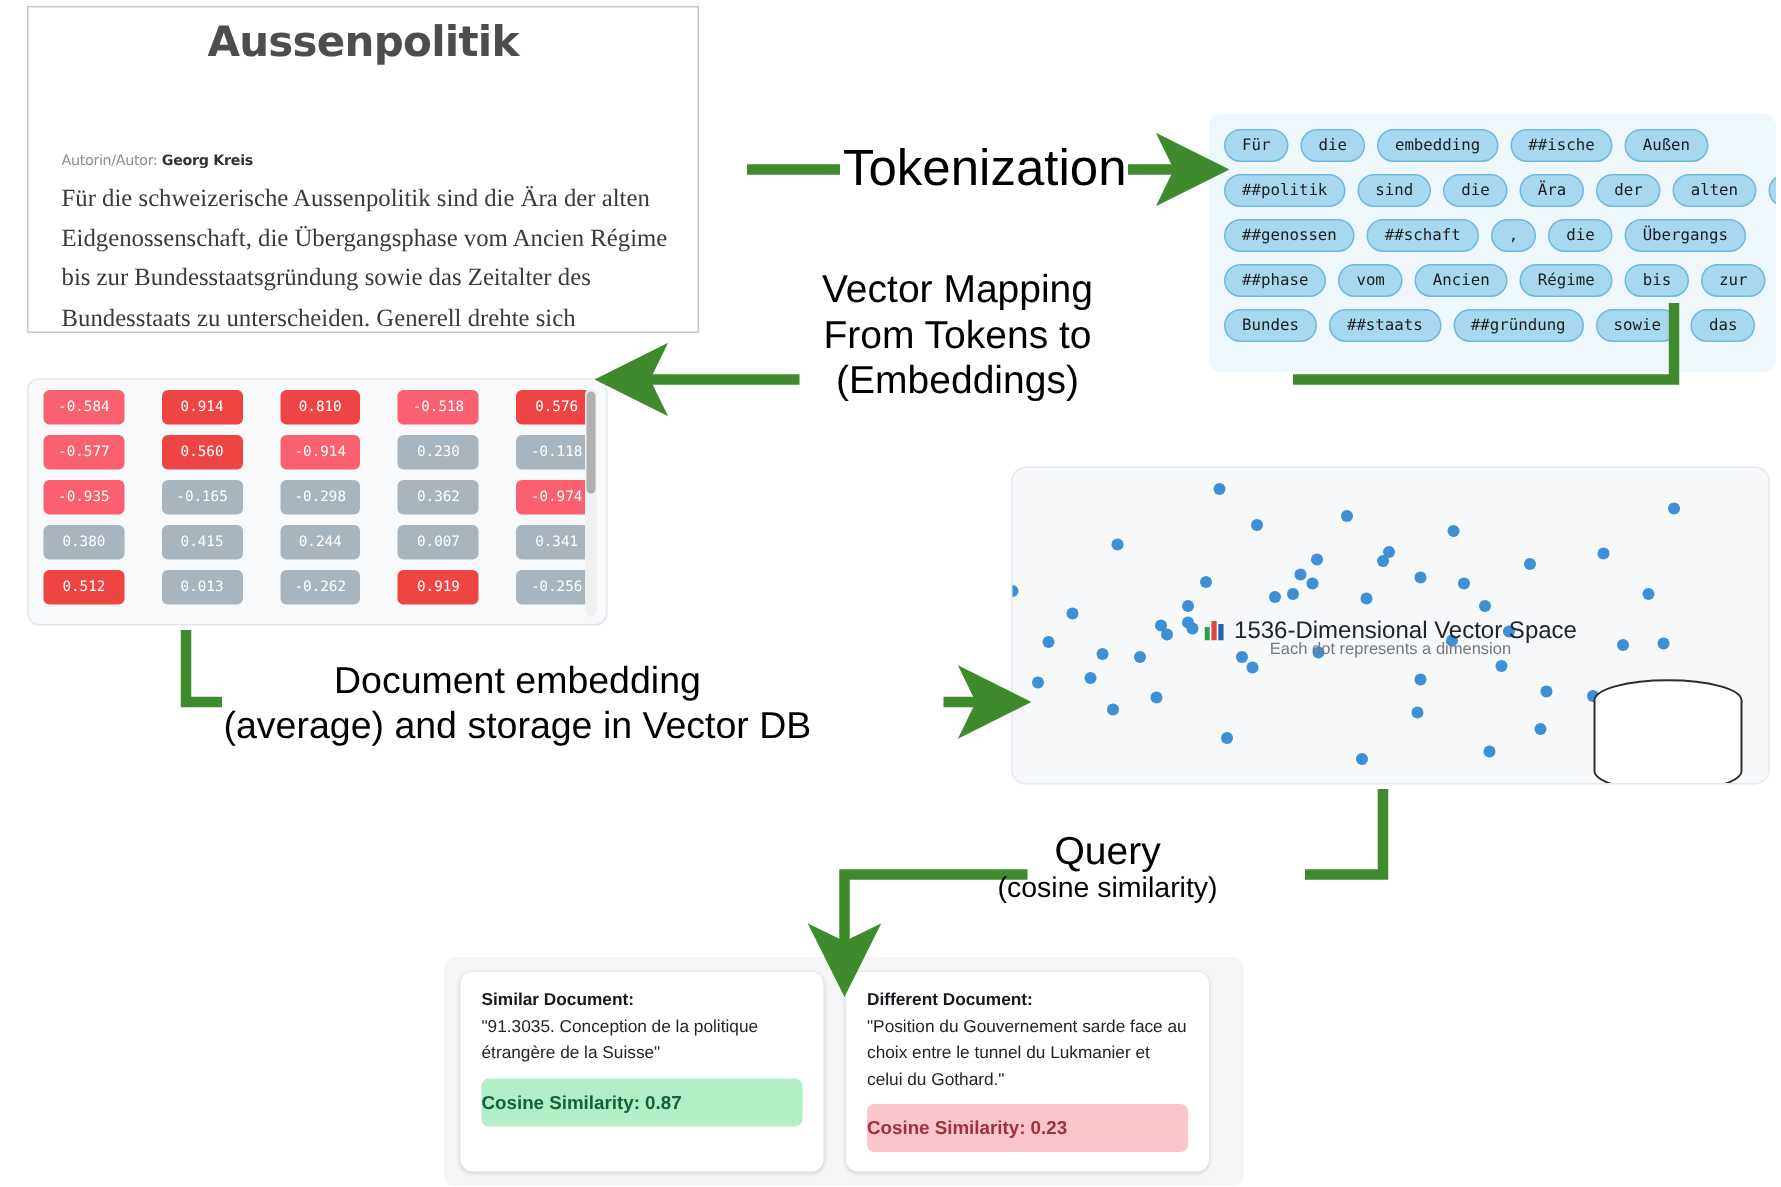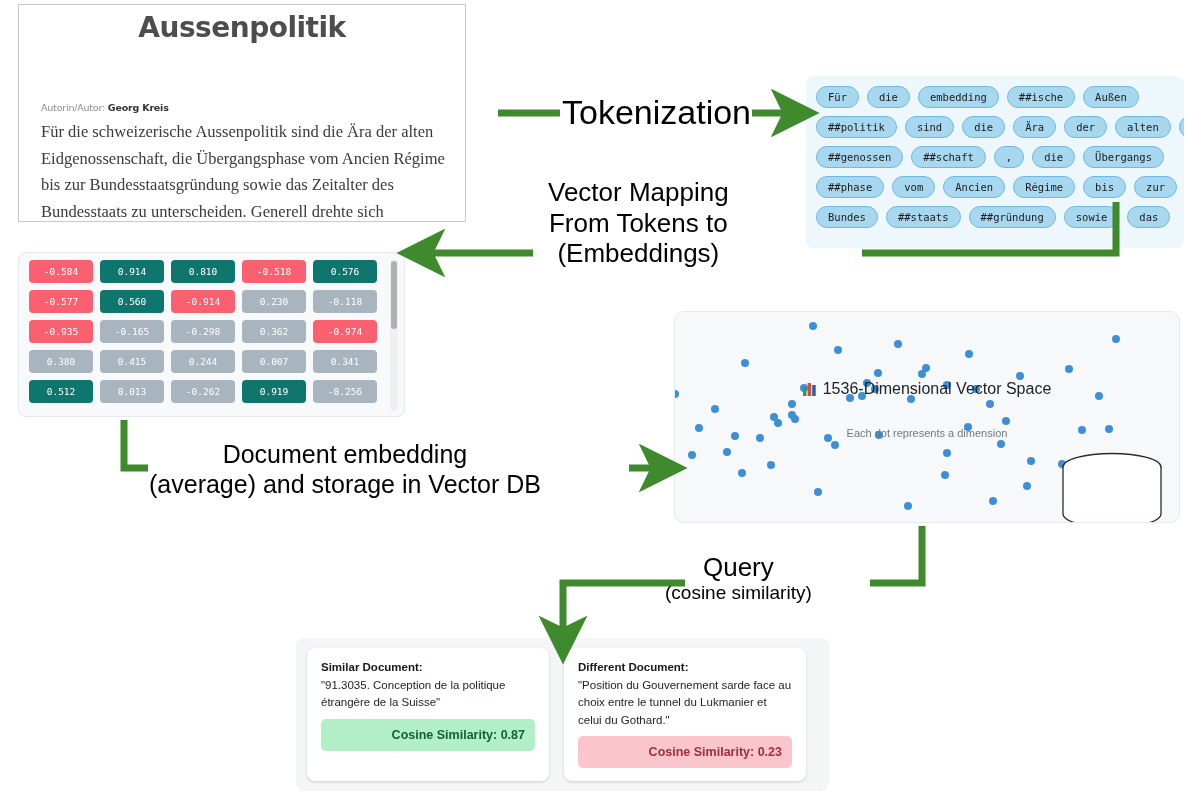--- a/index.html
+++ b/index.html
@@ -71,30 +71,30 @@
   
   #matrix-panel{
     left:18px;top:252px;width:387px;height:165px;
     background:#f7f9fb;
     border:1px solid #e2e8ee;
     border-radius:8px;
     box-sizing:border-box;
     overflow:hidden;
     padding:7px 6px 0 10px;
   }
-  .mx-row{display:flex;gap:7px;margin-bottom:7px;}
+  .mx-row{display:flex;gap:25px;margin-bottom:7px;}
   .mx{
     width:64px;height:23px;
     border-radius:4px;
     display:flex;align-items:center;justify-content:center;
     font-family:"DejaVu Sans Mono", monospace;
     font-size:9.5px;
     color:#ffffff;
   }
-  .mx.pos{background:#0f766e;}
+  .mx.pos{background:#ef4444;}
   .mx.neg{background:#fa6070;}
   .mx.neu{background:#a8b4be;}
   #mx-scrollbar{
     right:6px;top:6px;width:8px;height:152px;
     background:#f0f0f0;border-radius:4px;
   }
   #mx-thumb{
     left:1px;top:2px;width:6px;height:68px;
     background:#b0b0b0;border-radius:3px;
   }
@@ -106,21 +106,21 @@
     border:1px solid #e4eaf0;
     border-radius:10px;
     box-sizing:border-box;
     overflow:hidden;
   }
   .dot{
     position:absolute;width:8px;height:8px;border-radius:50%;
     background:#3d8fd6;
   }
   #vec-label{
-    left:0;right:0;top:68px;text-align:center;
+    left:0;right:0;top:100px;text-align:center;
     font-size:16px;color:#20242a;
     font-family:"Liberation Sans", sans-serif;
     white-space:nowrap;
   }
   #vec-sub{
     left:0;right:0;top:115px;text-align:center;
     font-size:11px;color:#707880;
   }
   .bar-icon{display:inline-block;vertical-align:-2px;margin-right:5px;}
   #cyl{left:385px;top:140px;}
@@ -136,22 +136,22 @@
     background:#ffffff;border-radius:8px;
     box-shadow:0 1px 3px rgba(0,0,0,.16);
     box-sizing:border-box;
     padding:13px 14px;
   }
   #rescard-similar{left:11px;}
   #rescard-different{left:268px;}
   .res-head{font-size:11.5px;font-weight:bold;color:#15181c;margin-bottom:4px;}
   .res-text{font-size:11.5px;color:#20242a;line-height:1.5;}
   .res-score{
-    margin-top:7px;border-radius:5px;text-align:right;
-    font-size:12.5px;font-weight:bold;padding:9px 10px;
+    margin-top:7px;border-radius:5px;text-align:left;
+    font-size:12.5px;font-weight:bold;padding:9px 0;
   }
   .score-good{background:#b2efc6;color:#13603a;}
   .score-bad{background:#fac6cb;color:#a0303e;}
 
   
   .arrow-label{
     font-family:"Liberation Sans", sans-serif;
     color:#000;
     text-align:center;
     line-height:1.18;

